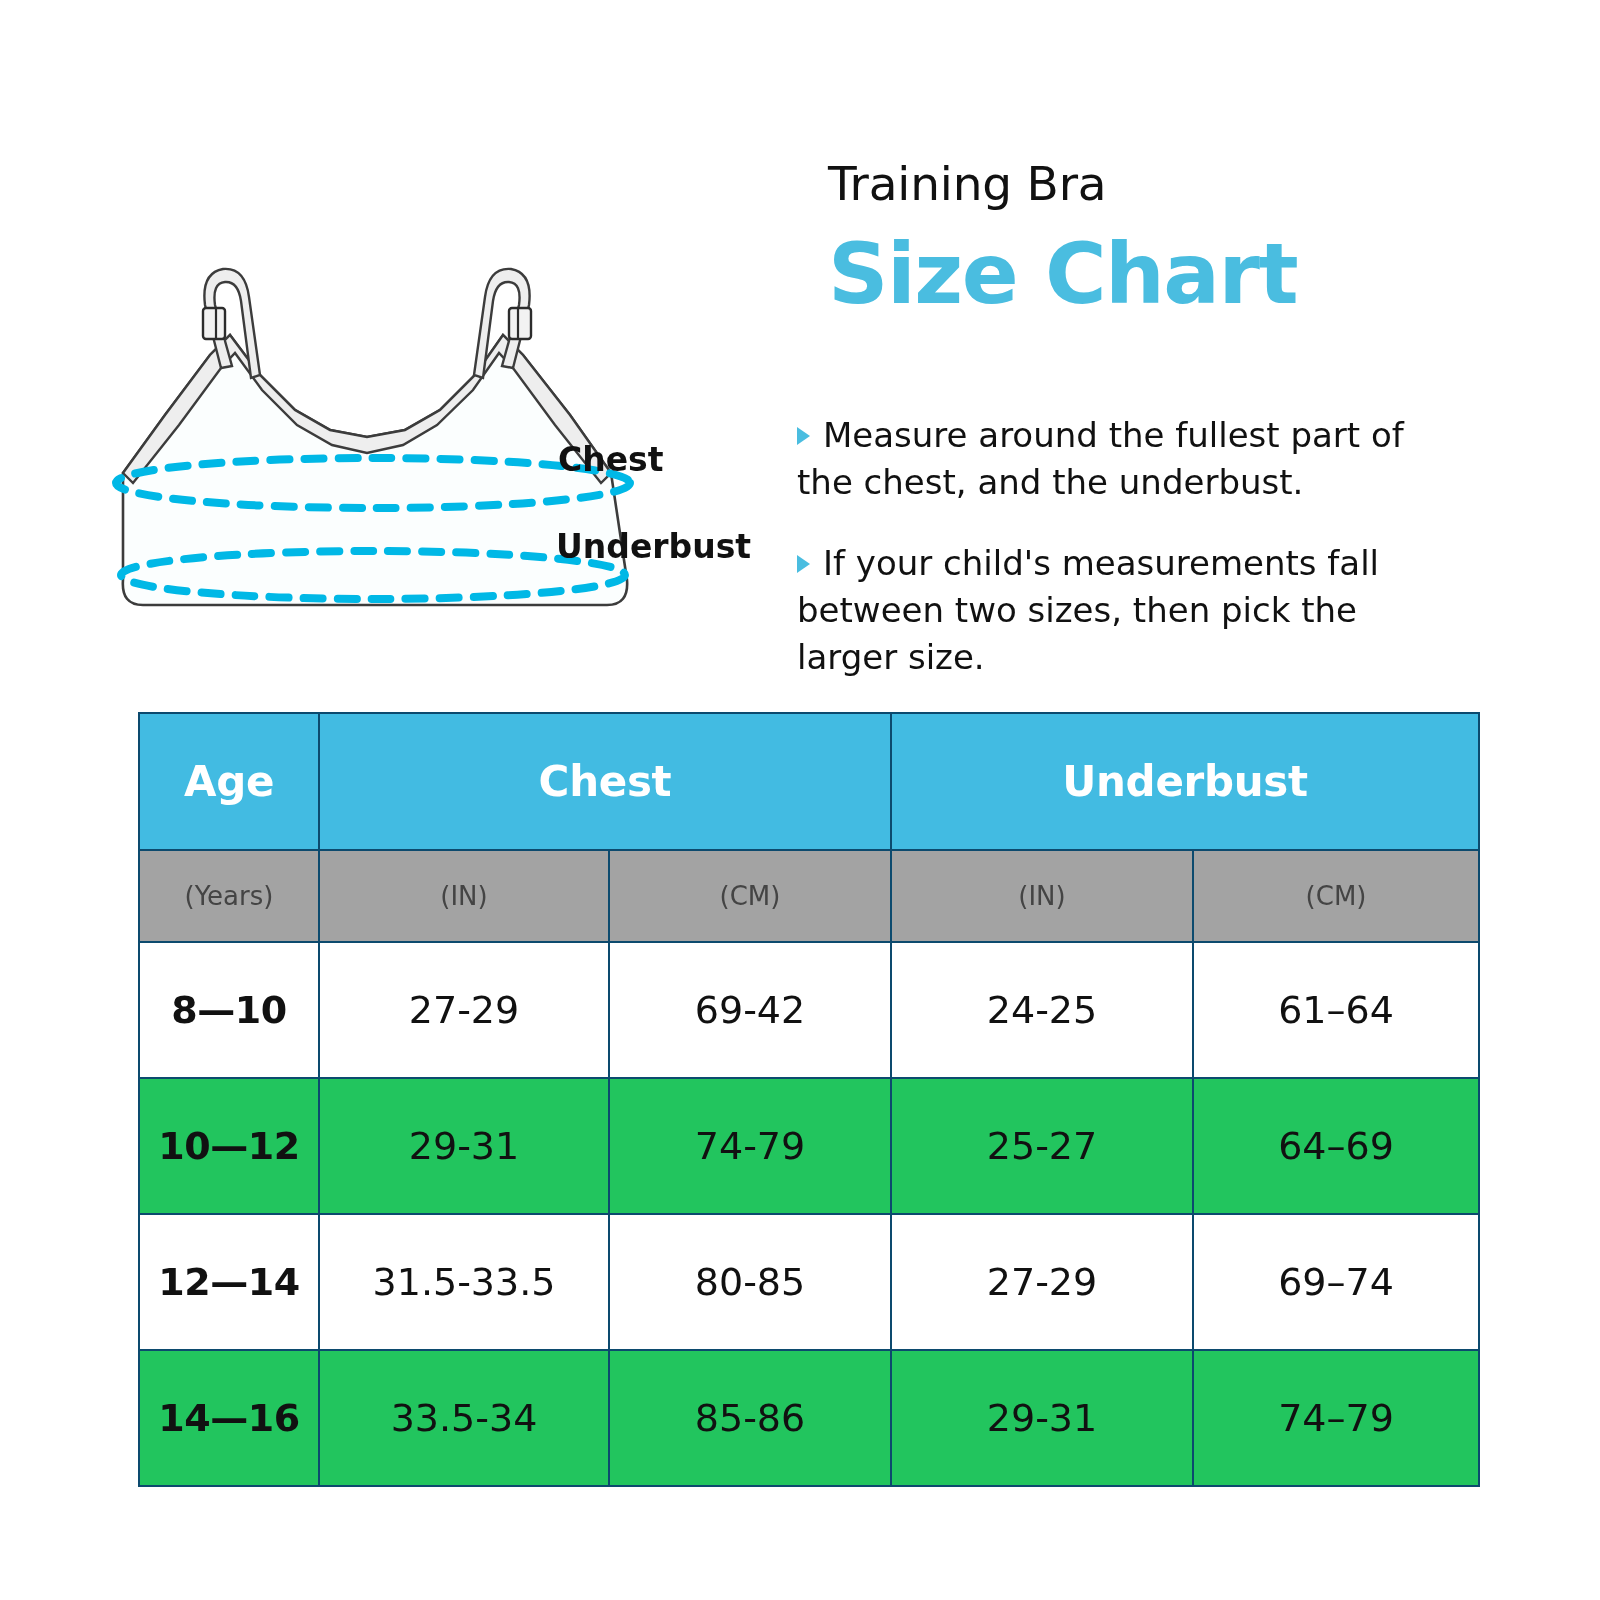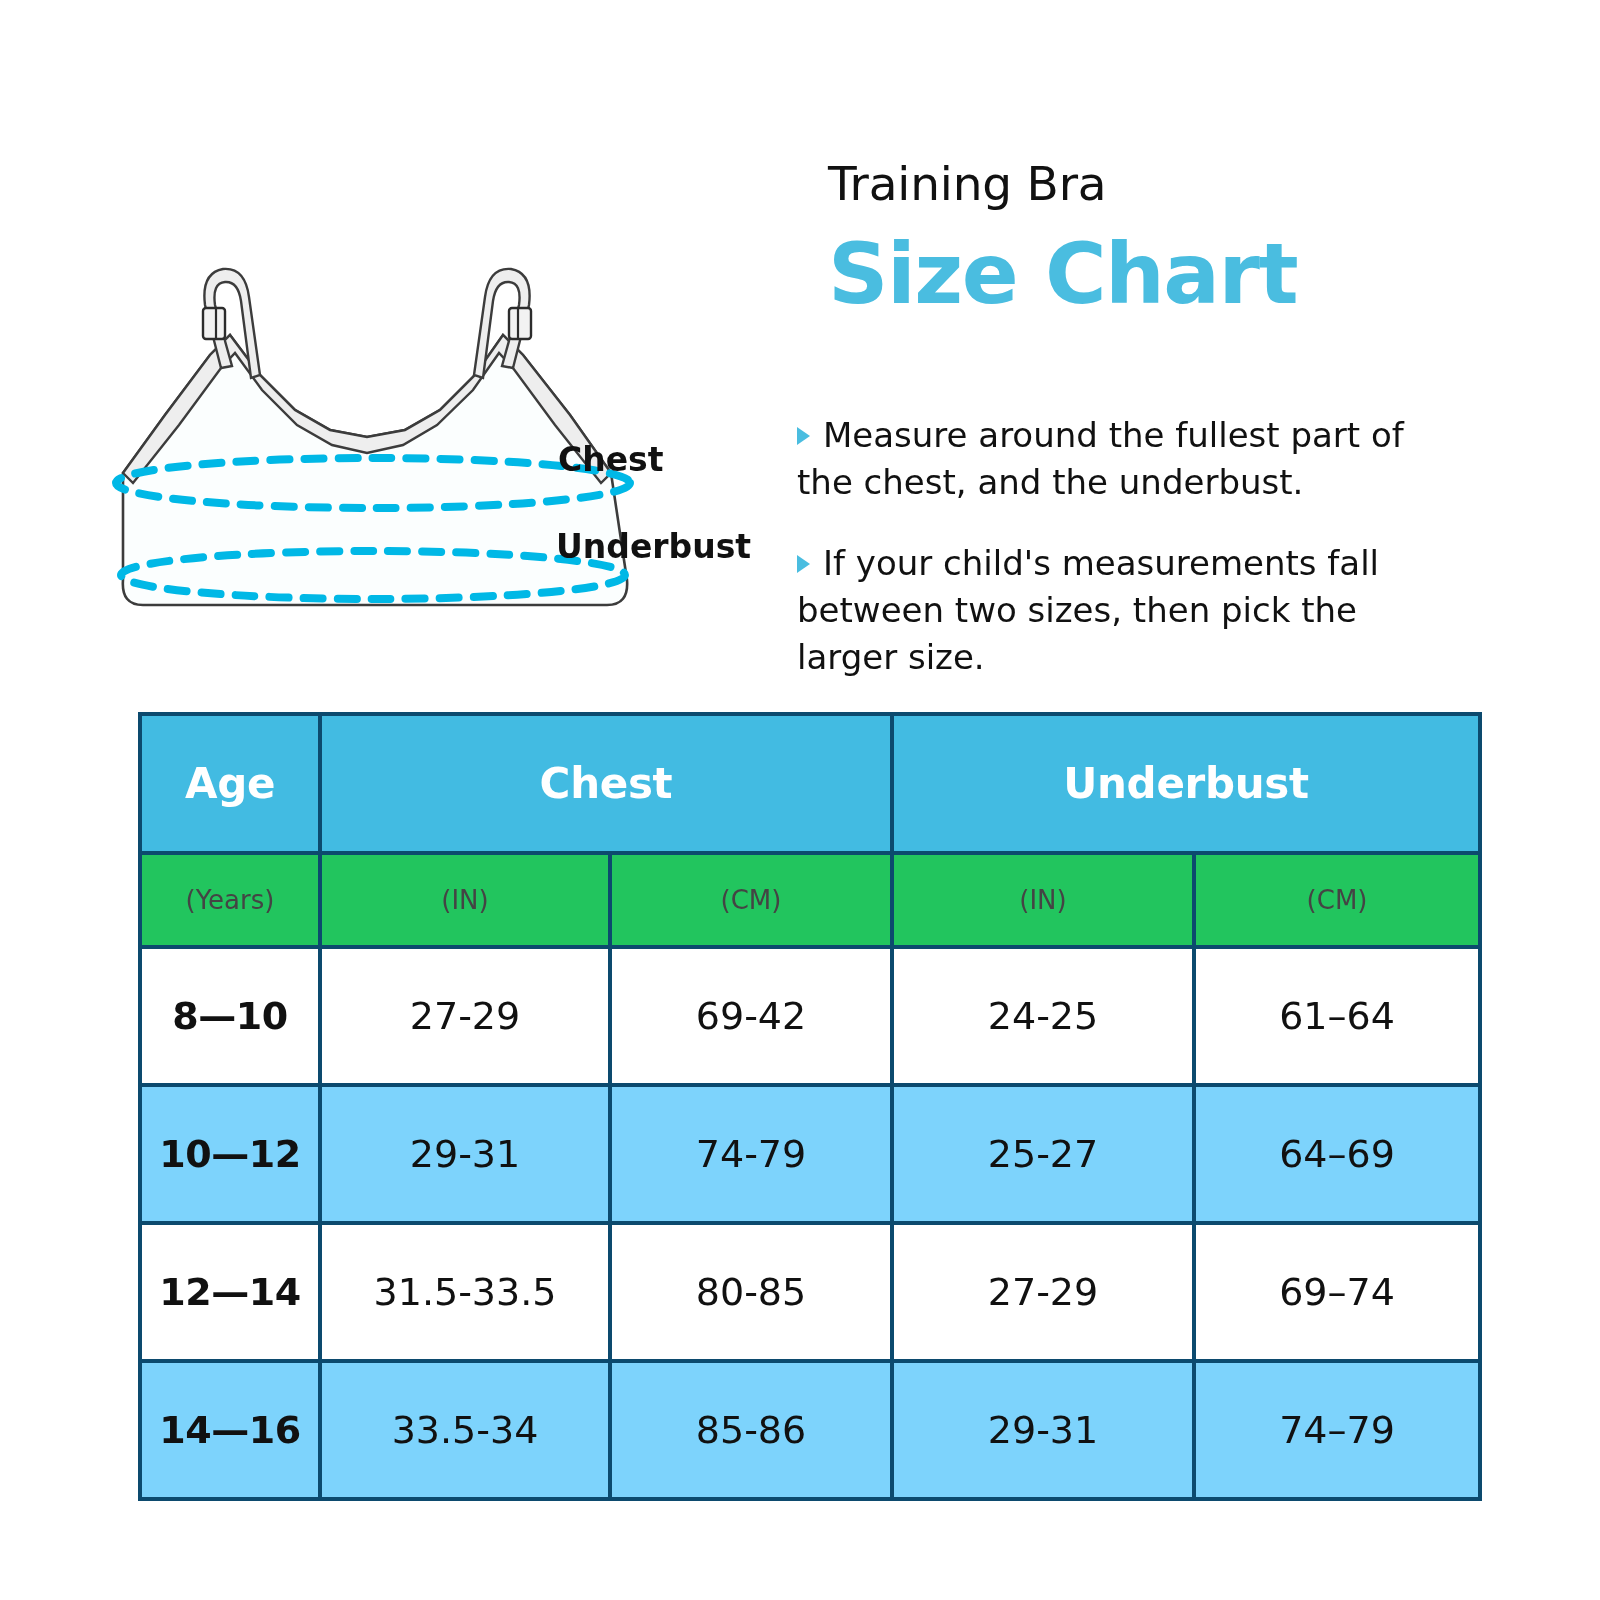--- a/index.html
+++ b/index.html
@@ -92,54 +92,54 @@
   
   .size-table {
     position: absolute;
     left: 138px;
     top: 712px;
     width: 1340px;
     border-collapse: collapse;
     table-layout: fixed;
   }
   .size-table td, .size-table th {
-    border: 4px solid #0c4a6e;
+    border: 2px solid #0c4a6e;
     text-align: center;
     vertical-align: middle;
     padding: 0;
   }
   .size-table th.hdr {
     background: #42bbe2;
     color: #ffffff;
     font-size: 42px;
     font-weight: 700;
     height: 135px;
     letter-spacing: -0.3px;
   }
   .size-table td.sub {
-    background: #22c55e;
+    background: #a3a3a3;
     color: #444444;
     font-size: 26px;
     font-weight: 400;
     height: 90px;
   }
   .size-table td.cell {
     font-size: 38px;
     color: #111111;
     height: 134px;
     font-weight: 400;
     margin-top: 12px;
   }
   .size-table td.age {
     font-weight: 700;
     font-size: 38px;
     letter-spacing: -0.5px;
   }
   .size-table tr.alt td {
-    background: #7dd3fc;
+    background: #22c55e;
   }
   .size-table tr.plain td {
     background: #ffffff;
   }
   .col-age   { width: 180px; }
   .col-ch-in { width: 290px; }
   .col-ch-cm { width: 282px; }
   .col-ub-in { width: 302px; }
   .col-ub-cm { width: 286px; }
 

